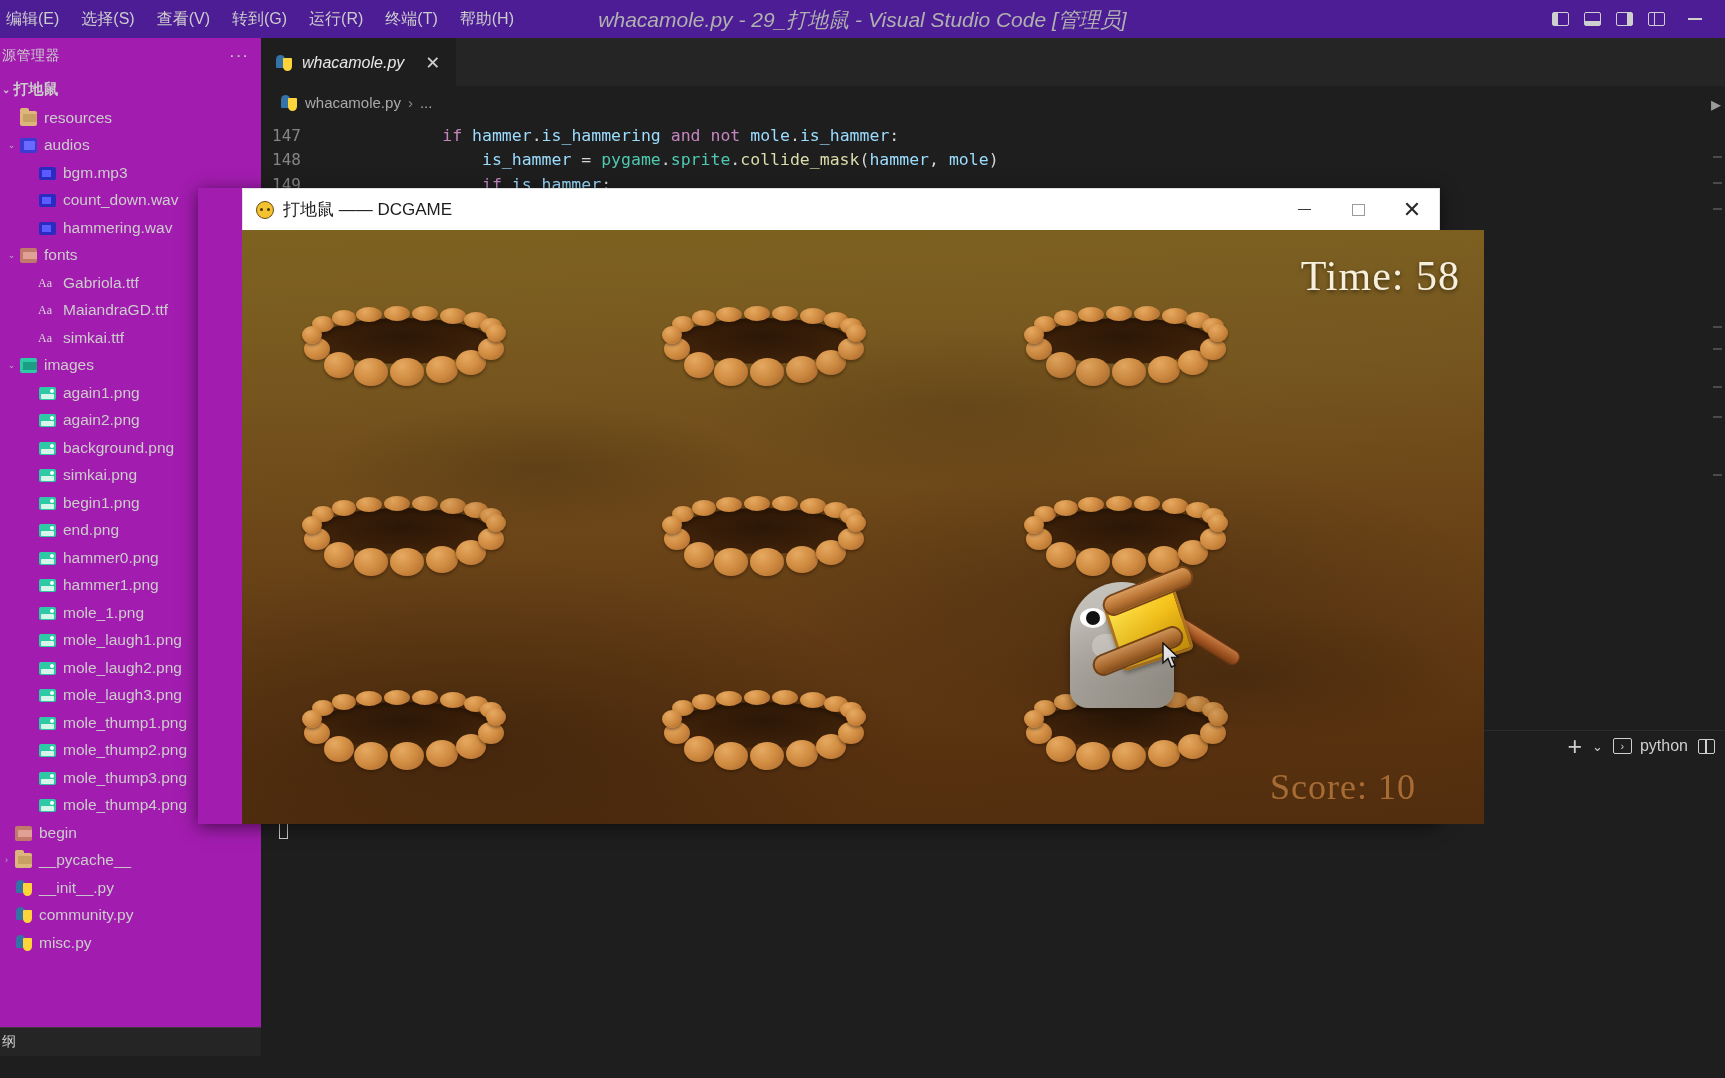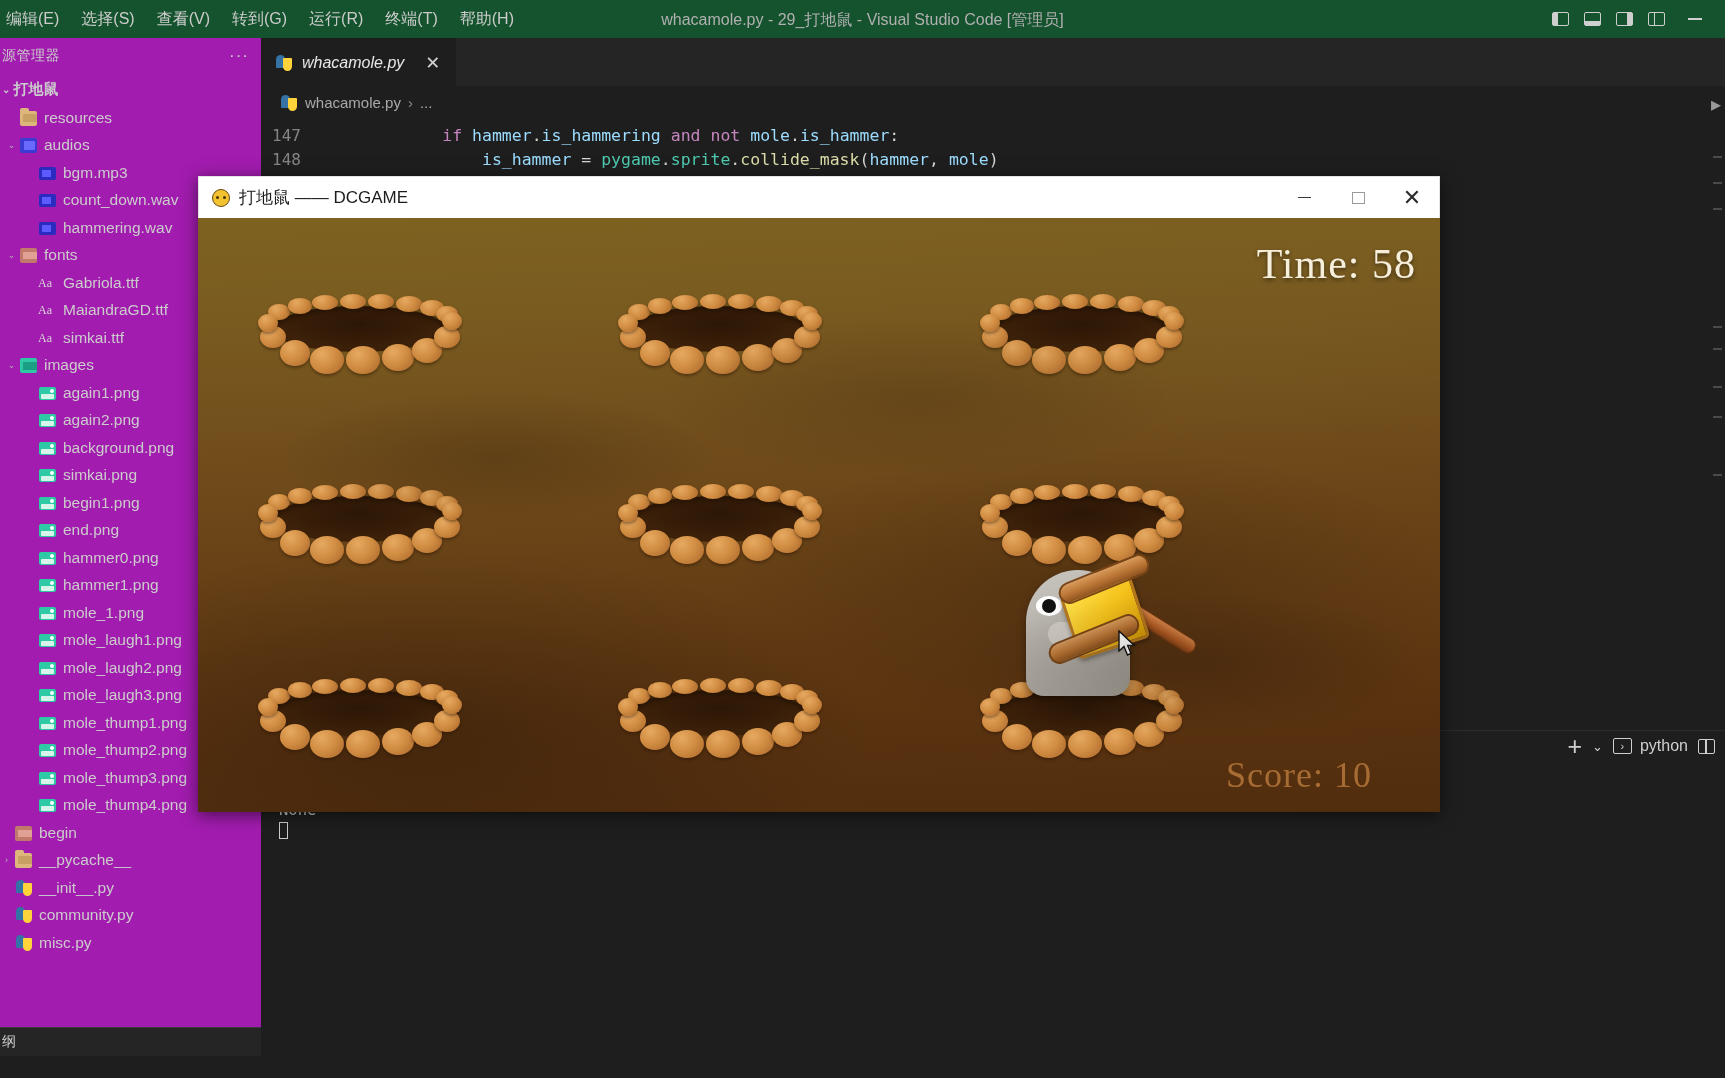--- a/index.html
+++ b/index.html
@@ -7,32 +7,32 @@
     width: 1725px; height: 1078px; overflow: hidden;
     background: #1e1e1e;
     font-family: "Liberation Sans", sans-serif;
     -webkit-font-smoothing: antialiased;
   }
   .app { position: relative; width: 1725px; height: 1078px; background: #1e1e1e; }
 
   
   .titlebar {
     position: absolute; left: 0; top: 0; width: 1725px; height: 38px;
-    background: #14532d; display: flex; align-items: center;
+    background: #4c1d95; display: flex; align-items: center;
   }
   .menu-row { display: flex; align-items: center; height: 38px; padding-left: 2px; }
   .menu-item {
     color: #cccccc; font-size: 16px; padding: 4px 11px; white-space: nowrap;
     line-height: 20px;
   }
   .menu-item:first-child { padding-left: 4px; }
   .win-title {
     position: absolute; left: 0; top: 0; width: 1725px; height: 40px;
     display: flex; align-items: center; justify-content: center;
-    color: #b0b0b0; font-size: 16px; pointer-events: none; white-space: nowrap;
+    color: #b0b0b0; font-size: 21px; pointer-events: none; white-space: nowrap; font-style: italic;
   }
   .titlebar-right {
     position: absolute; right: 0; top: 0; height: 38px;
     display: flex; align-items: center; gap: 2px; padding-right: 8px;
   }
   .layout-btn {
     width: 30px; height: 30px; display: flex; align-items: center;
     justify-content: center; color: #cccccc;
   }
   .lay-ico { position: relative; width: 17px; height: 14px; border: 1.5px solid #cfcfcf; border-radius: 2px; }
@@ -152,22 +152,23 @@
   }
   .sb-left { flex: 1; }
   .sb-right { display:flex; align-items:center; gap:22px; padding-right: 14px; }
   .sb-right .si { display:flex; align-items:center; gap:6px; white-space:nowrap; }
   .py-ico { width:14px; height:14px; position:relative; display:inline-block; }
   .py-ico::before { content:""; position:absolute; left:0; top:0; width:7px; height:10px; background:#ffffff; border-radius:4px 4px 1px 1px; opacity:.92;}
   .py-ico::after { content:""; position:absolute; left:6px; top:4px; width:7px; height:10px; background:#ffffff; border-radius:1px 1px 4px 4px; opacity:.92;}
 
   
   .gamewin {
-    position:absolute; left:198px; top:176px; width:1242px; height:636px;
+    position:absolute; left:198px; top:188px; width:1242px; height:636px;
     box-shadow: 0 3px 16px rgba(0,0,0,.55);
+    padding-left: 44px;
   }
   .gw-title {
     height: 42px; background:#ffffff; display:flex; align-items:center;
     border: 1px solid #e3e3e3; border-bottom: none;
   }
   .gw-ico { width:20px; height:20px; margin: 0 8px 0 12px; position:relative; flex:0 0 20px; }
   .gw-ico-face { position:absolute; inset:1px; background:#f2c230; border-radius:50%; border:1.5px solid #6b4a12; }
   .gw-ico-face::before { content:""; position:absolute; left:3px; top:6px; width:3px; height:3px; background:#4a3208; border-radius:50%; }
   .gw-ico-face::after { content:""; position:absolute; right:3px; top:6px; width:3px; height:3px; background:#4a3208; border-radius:50%; }
   .gw-name { color:#1c1c1c; font-size:17px; white-space:nowrap; }

